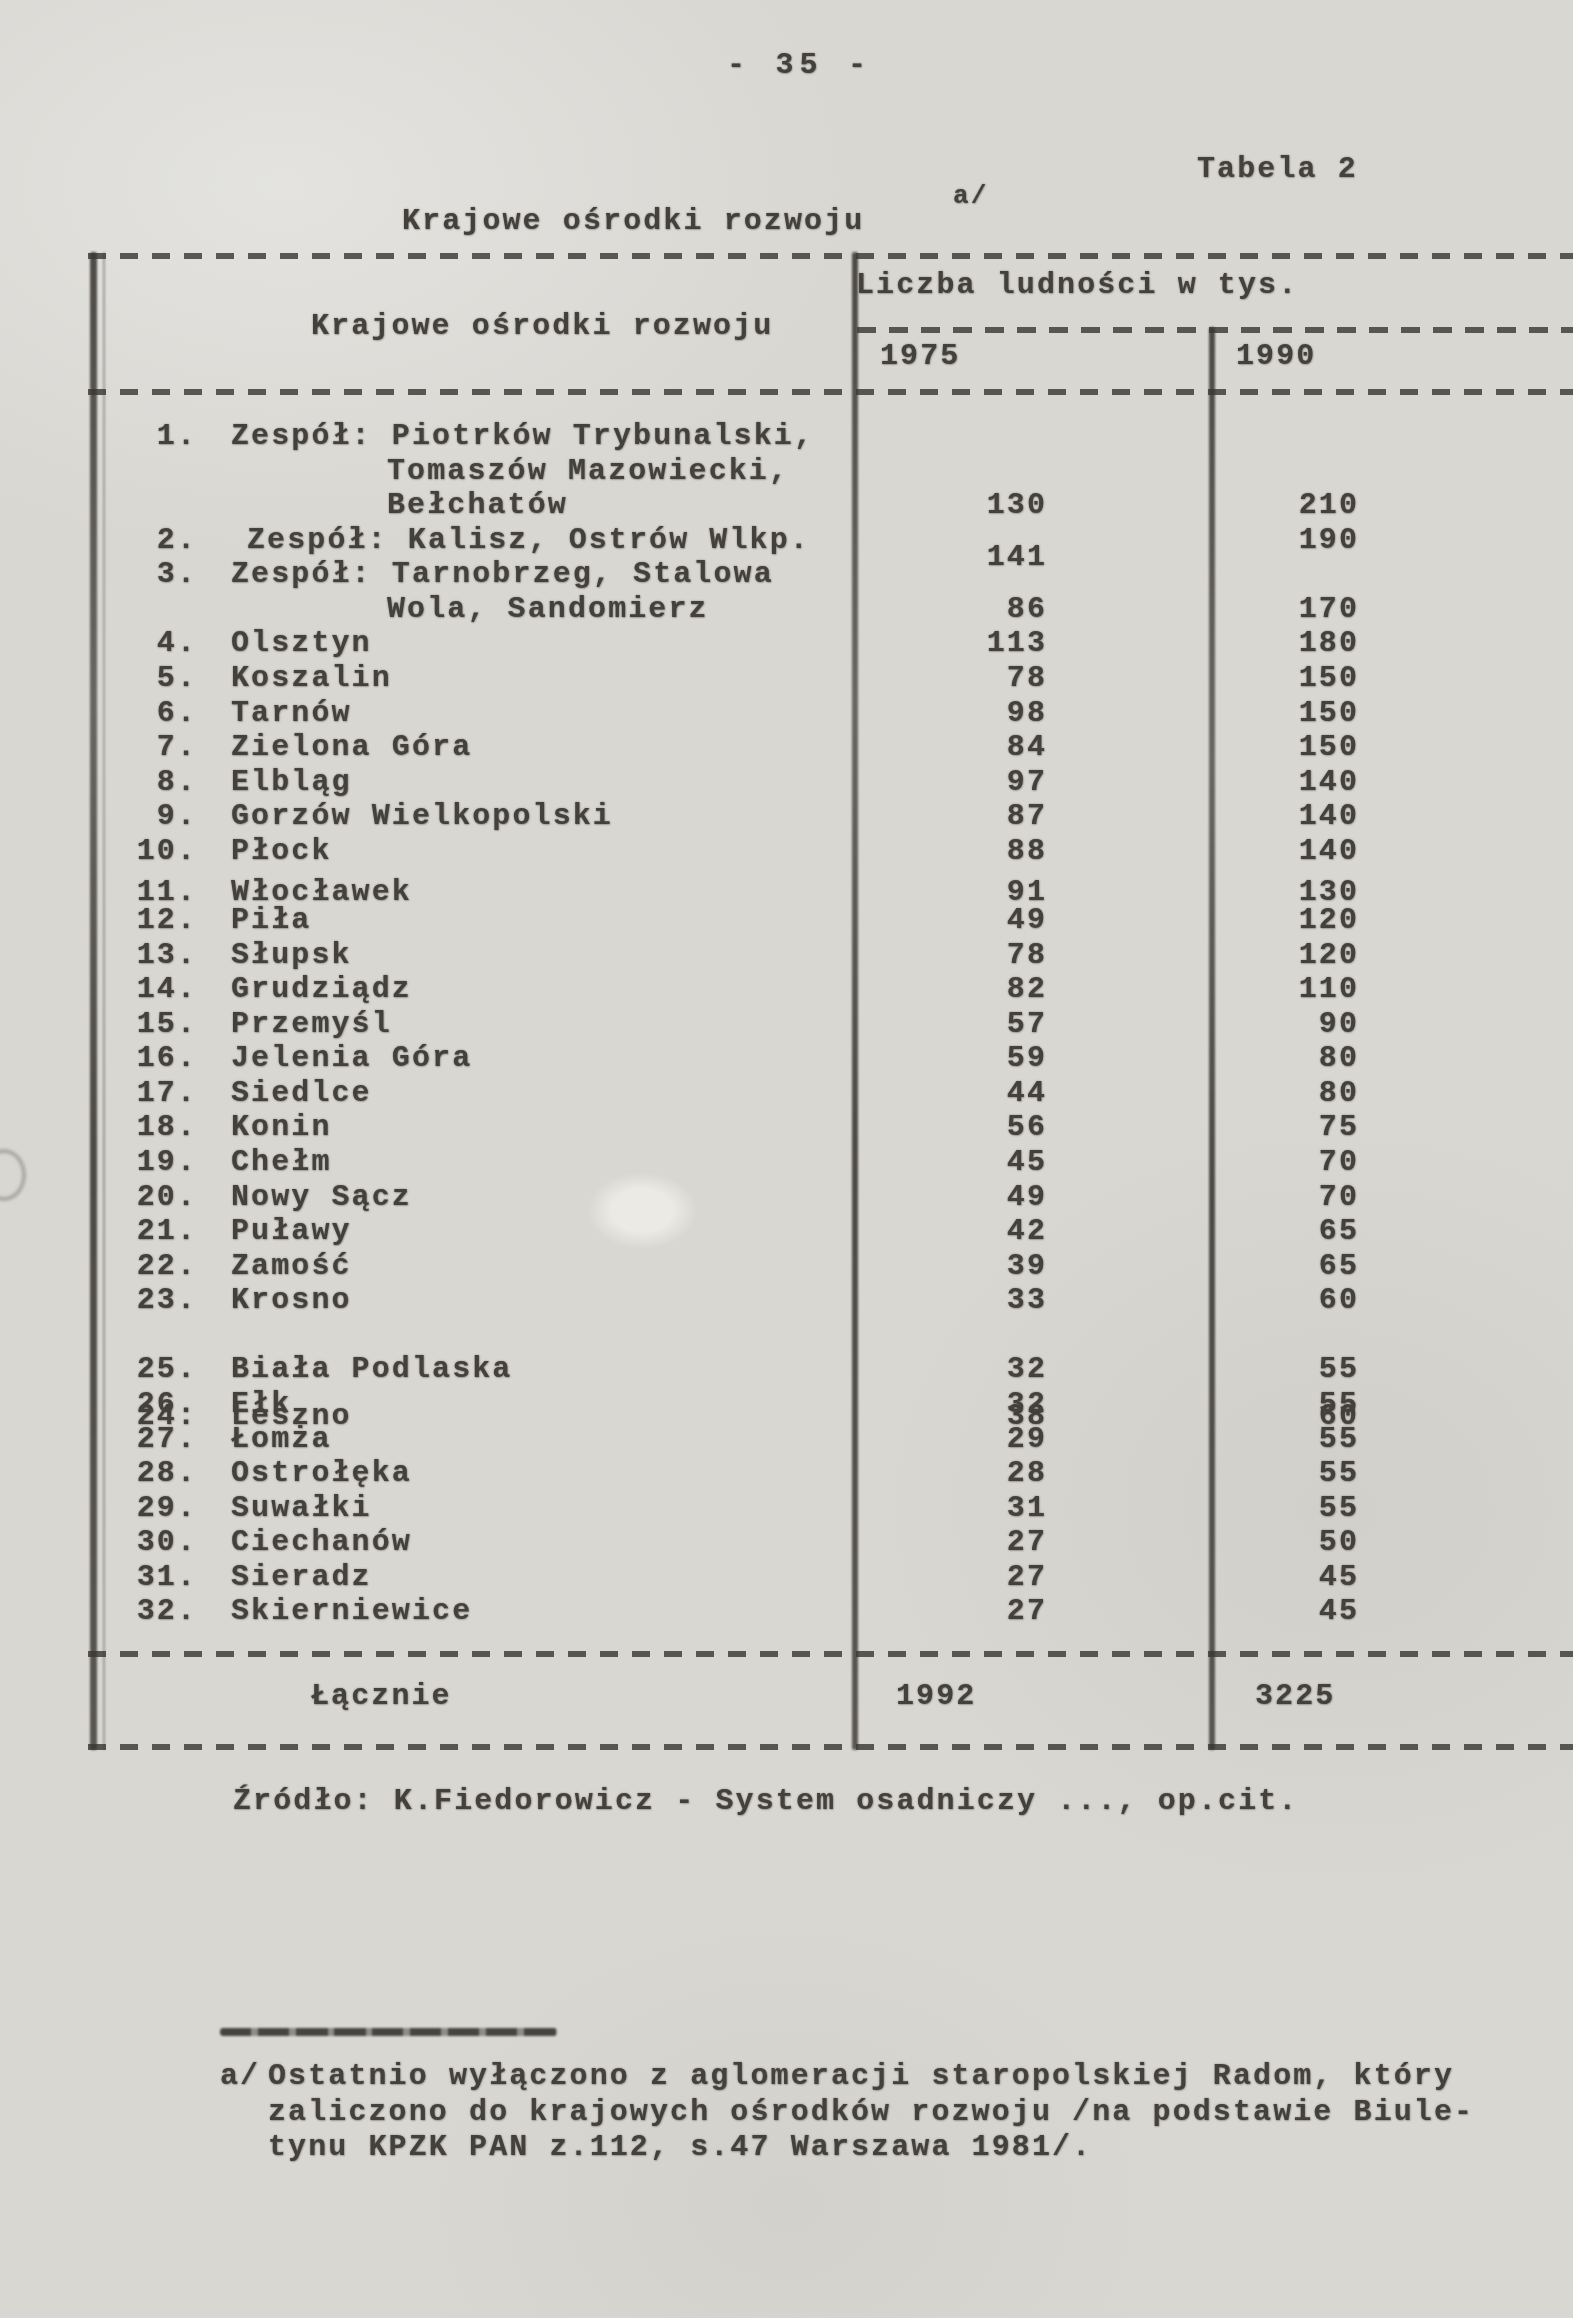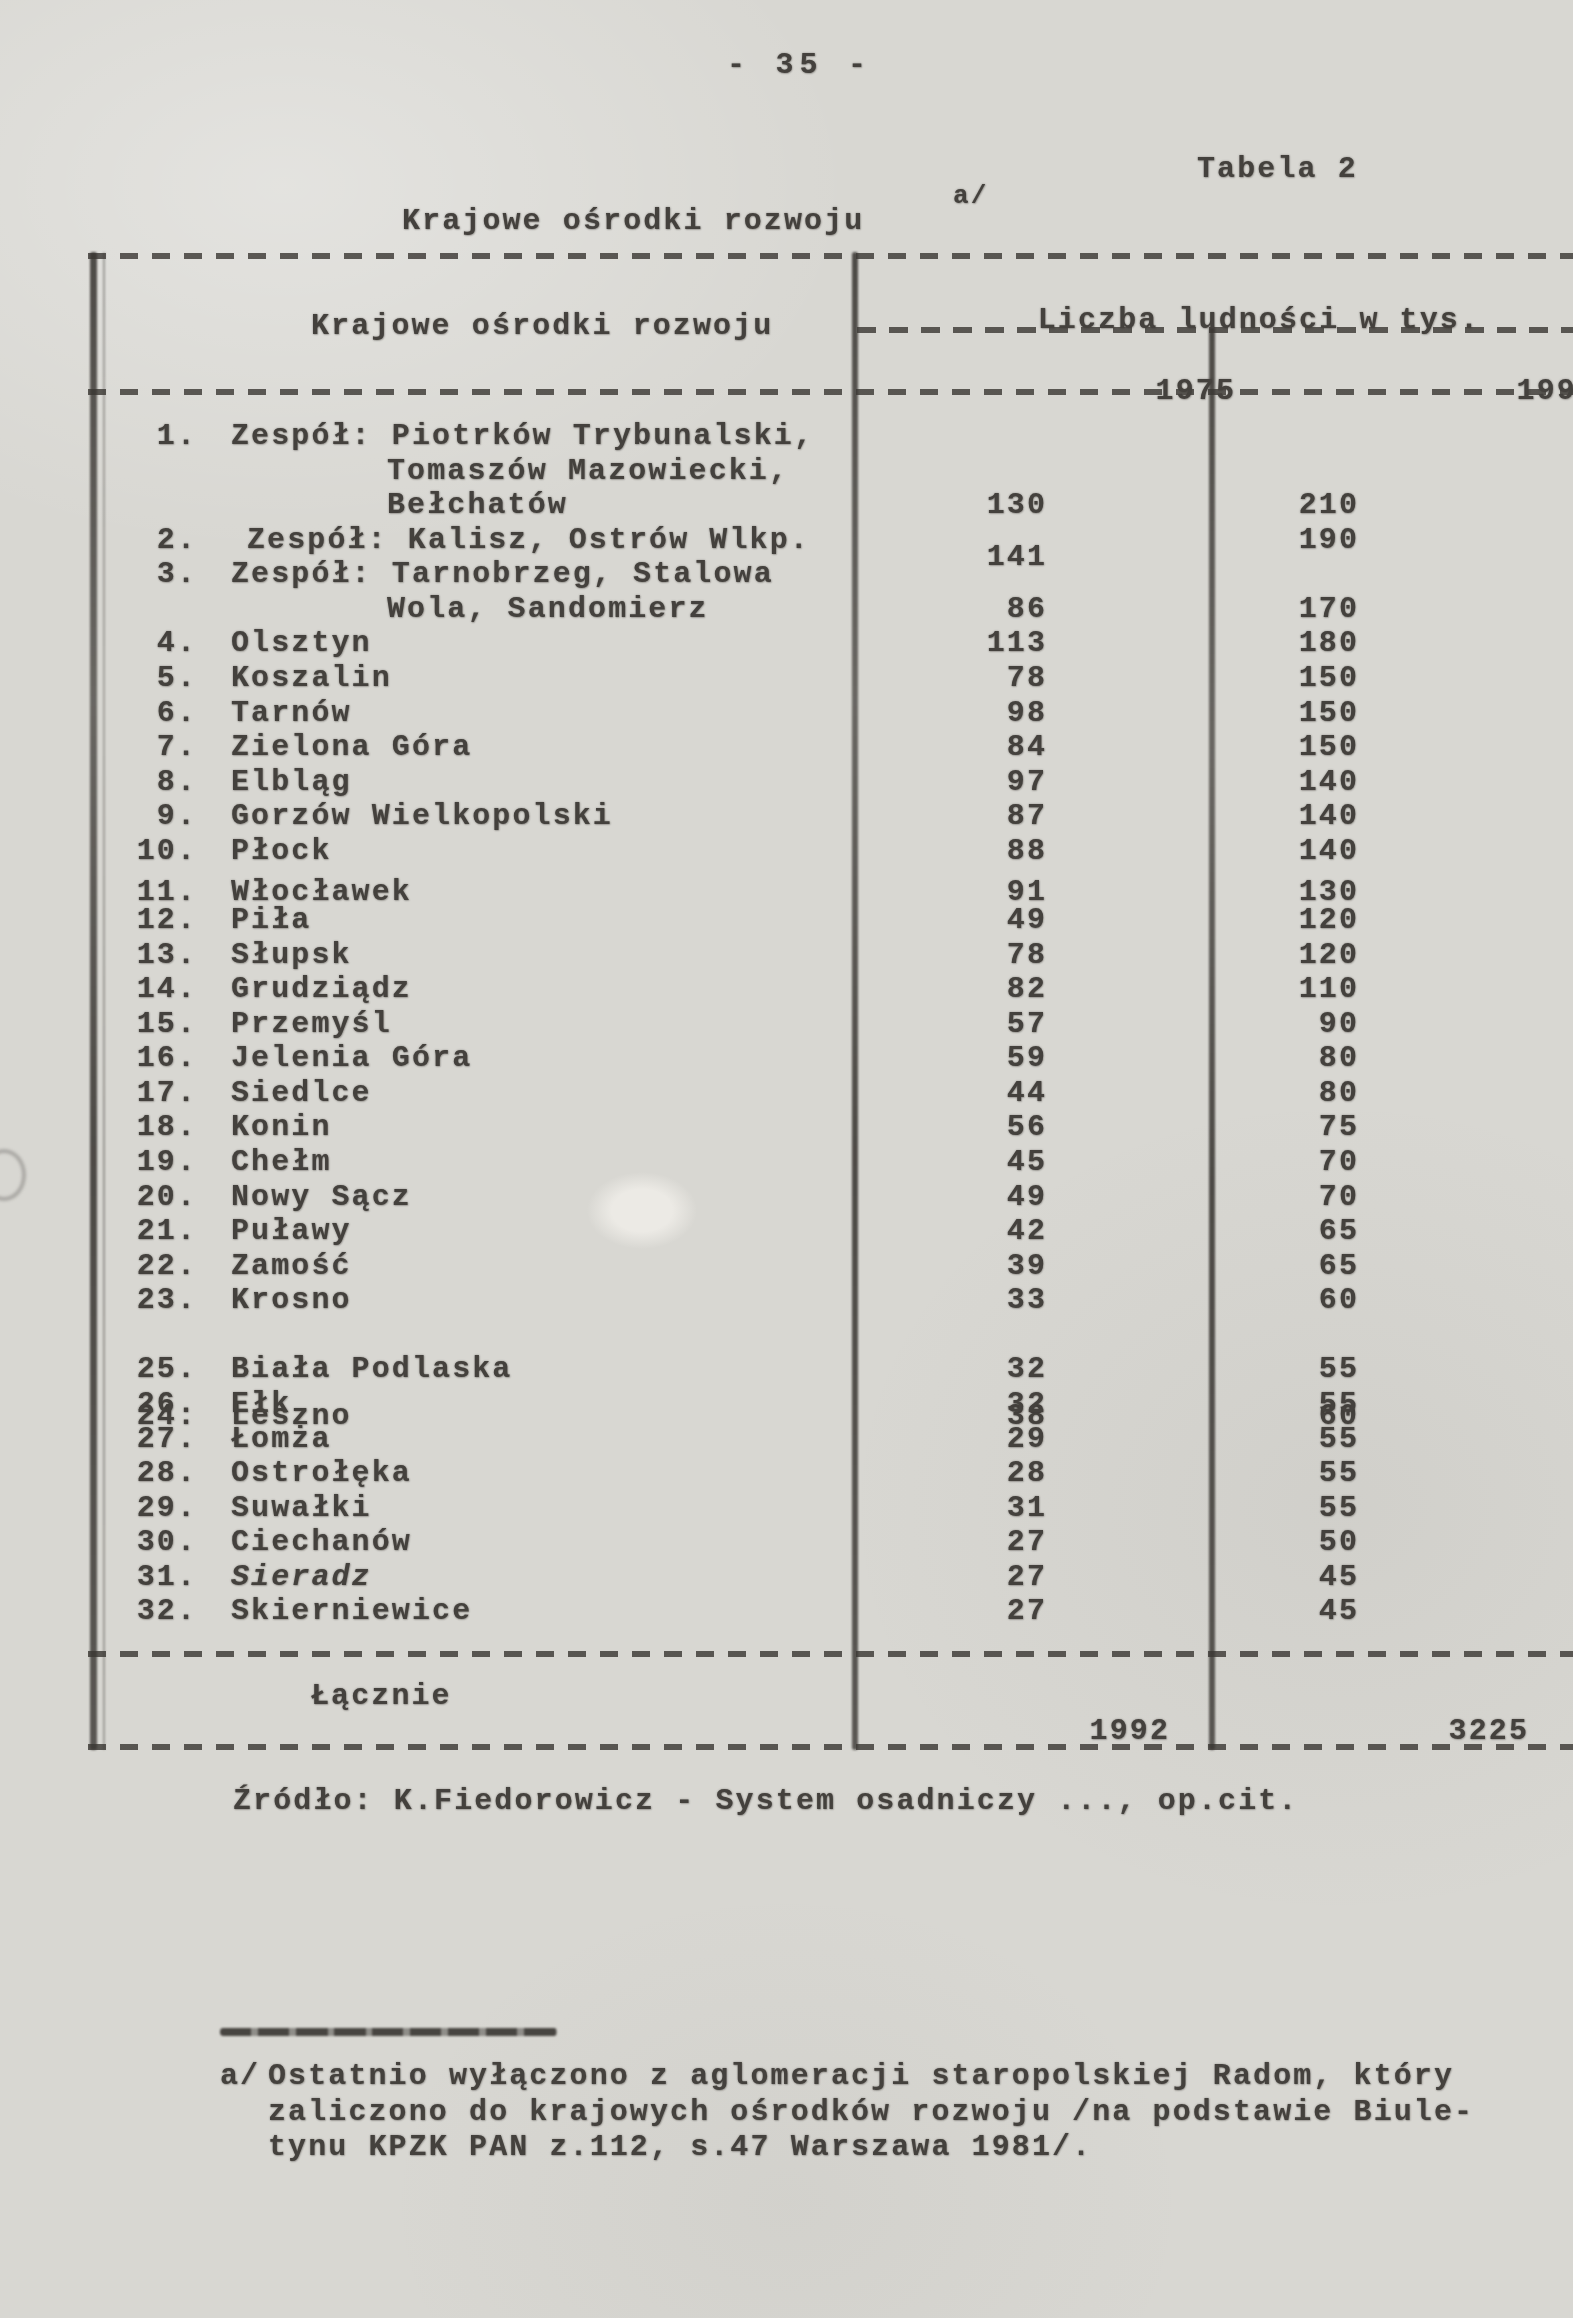--- a/index.html
+++ b/index.html
@@ -35,21 +35,21 @@
     border-radius:2.7px;
   }
   .table-body{position:absolute;left:0;top:419px;width:1573px;height:1205px;}
   .line{position:absolute;left:0;width:1573px;height:34px;}
   .num{position:absolute;left:115px;width:82px;text-align:right;display:inline-block;}
   .name{position:absolute;left:231px;}
   .name.cont{left:387px;}
   .v{position:absolute;width:137px;text-align:right;}
   .v75{left:910px;}
   .v90{left:1222px;}
-  .ctr{text-align:right;margin-top:35px;}
+  .ctr{text-align:left;}
   .blob{
     position:absolute;left:587px;top:1172px;width:110px;height:77px;
     background:radial-gradient(closest-side, #eceae5 0 55%, rgba(236,234,229,0));
     border-radius:50%;
   }
   .edge-mark{
     position:absolute;left:-18px;top:1149px;width:36px;height:44px;
     border:4.1px solid rgba(90,87,82,.35);border-radius:50%;
     filter:blur(1.4px);
   }
@@ -273,21 +273,21 @@
         <span class="v v90 tw" style="position: absolute;">55</span>
       </div>
       <div class="line" style="top: 1106px;">
         <span class="num tw" style="position: absolute;">30.</span>
         <span class="name tw" style="position: absolute;">Ciechanów</span>
         <span class="v v75 tw" style="position: absolute;">27</span>
         <span class="v v90 tw" style="position: absolute;">50</span>
       </div>
       <div class="line" style="top: 1141px;">
         <span class="num tw" style="position: absolute;">31.</span>
-        <span class="name tw" style="position: absolute; font-style: italic;">Sieradz</span>
+        <span class="name tw" style="position: absolute;">Sieradz</span>
         <span class="v v75 tw" style="position: absolute;">27</span>
         <span class="v v90 tw" style="position: absolute;">45</span>
       </div>
       <div class="line" style="top: 1175px;">
         <span class="num tw" style="position: absolute;">32.</span>
         <span class="name tw" style="position: absolute;">Skierniewice</span>
         <span class="v v75 tw" style="position: absolute;">27</span>
         <span class="v v90 tw" style="position: absolute;">45</span>
       </div>
     </div>

